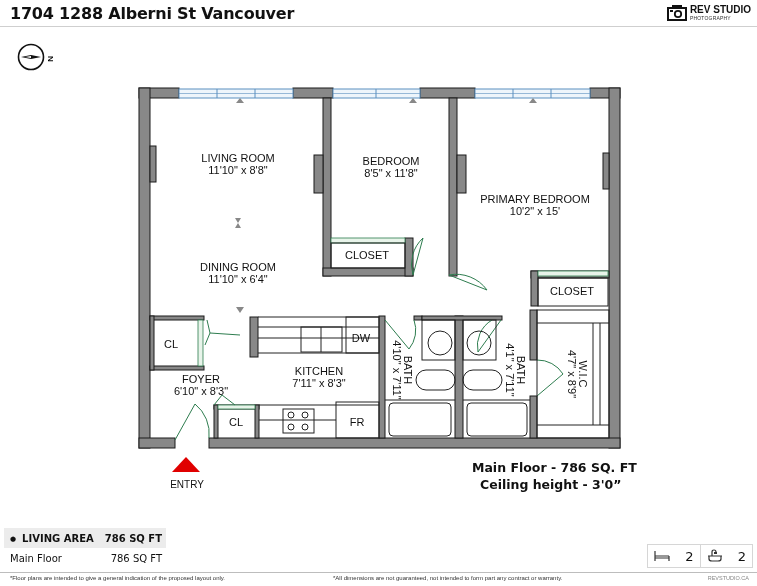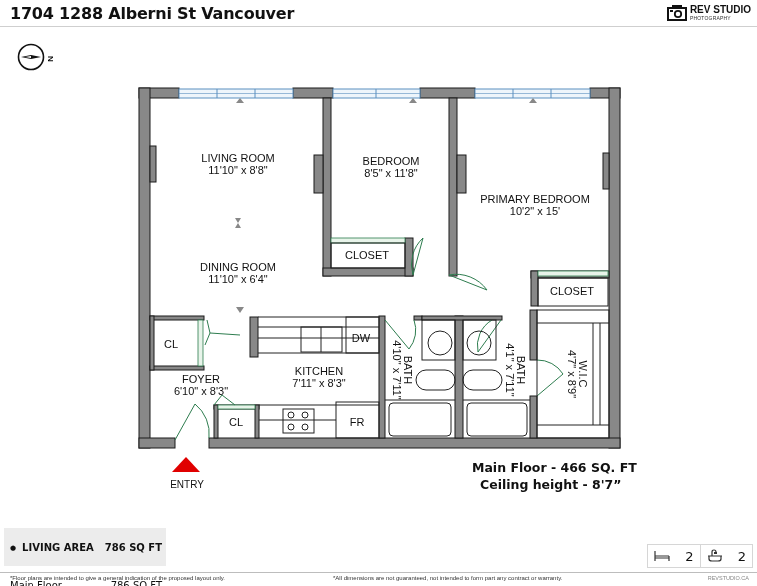--- a/index.html
+++ b/index.html
@@ -15,21 +15,21 @@
   .compass { position: absolute; left: 16px; top: 42px; }
 
   .plan { position: absolute; left: 0; top: 0; }
   .room-label { font-family: "Liberation Sans", sans-serif; font-size: 11px; fill: #111; text-anchor: middle; }
   .room-dim { font-family: "Liberation Sans", sans-serif; font-size: 11px; fill: #111; text-anchor: middle; }
 
   .summary { position: absolute; left: 472px; top: 459px; font-family: "DejaVu Sans", sans-serif; font-weight: bold; font-size: 12.5px; line-height: 17px; }
   .summary div:nth-child(2) { padding-left: 8px; }
 
   .area-table { position: absolute; left: 4px; top: 528px; width: 162px; font-size: 10px; }
-  .area-row { display: flex; justify-content: space-between; align-items: center; height: 38px; padding: 0 4px 0 6px; }
+  .area-row { display: flex; justify-content: space-between; align-items: center; height: 20px; padding: 0 4px 0 6px; }
   .area-row.head { background: #ececec; font-weight: bold; }
   .area-row.head .lbl::before { content: "●"; font-size: 7px; margin-right: 6px; vertical-align: 1px; }
 
   .counts { position: absolute; left: 647px; top: 544px; width: 106px; height: 24px; border: 1px solid #d6d6d6; display: flex; }
   .count-cell { flex: 1; display: flex; align-items: center; justify-content: space-between; padding: 0 6px; font-size: 13px; }
   .count-cell + .count-cell { border-left: 1px solid #d6d6d6; }
 
   .footer-rule { position: absolute; left: 0; right: 0; top: 572px; height: 1px; background: #bdbdbd; }
   .disclaimer { position: absolute; top: 575px; font-family: "Liberation Sans", sans-serif; font-size: 6px; color: #333; }
   .disc-left { left: 10px; }
@@ -225,22 +225,22 @@
     <text class="room-label" x="236" y="426">CL</text>
     <text class="room-label" x="361" y="342">DW</text>
     <text class="room-label" x="357" y="426">FR</text>
   </g>
 
   <polygon points="172,472 186,457 200,472" fill="#e00000"></polygon>
   <text class="room-label" x="187" y="488" style="font-size:10px">ENTRY</text>
 </svg>
 
 <div class="summary">
-  <div>Main Floor - 466 SQ. FT</div>
-  <div>Ceiling height - 8'7”</div>
+  <div>Main Floor - 786 SQ. FT</div>
+  <div>Ceiling height - 3'0”</div>
 </div>
 
 <div class="area-table">
   <div class="area-row head">
     <span class="lbl">LIVING AREA</span>
     <span>786 SQ FT</span>
   </div>
   <div class="area-row">
     <span>Main Floor</span>
     <span>786 SQ FT</span>

